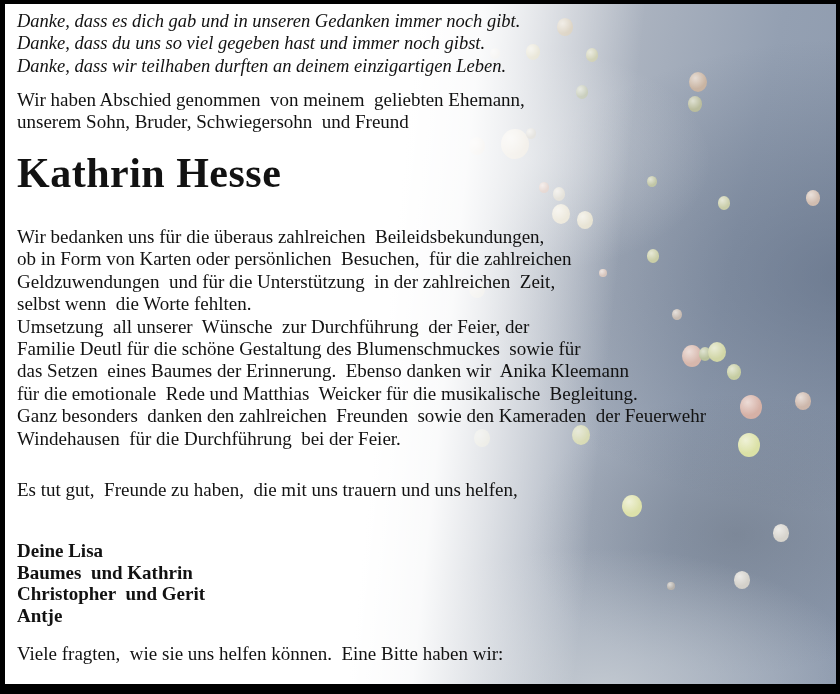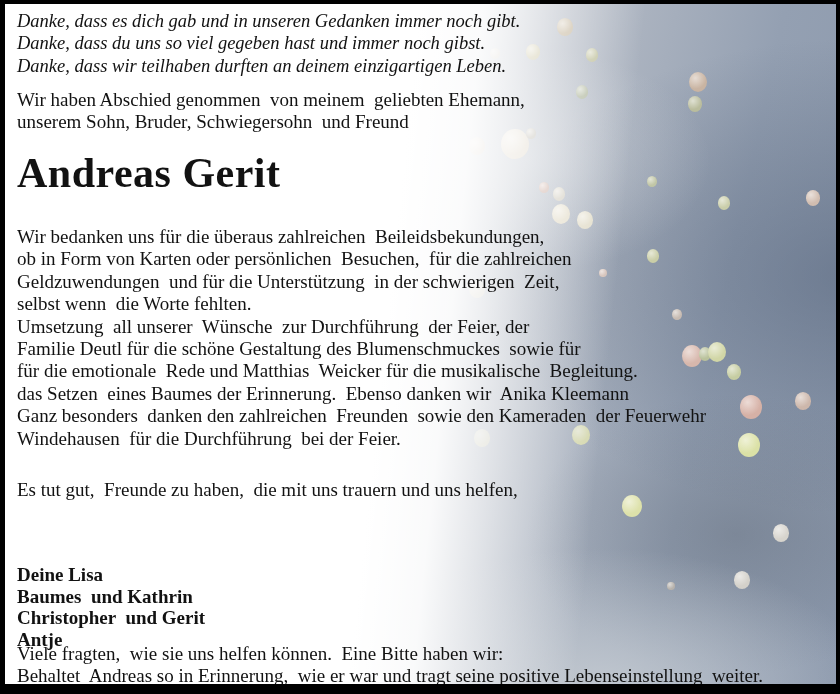--- a/index.html
+++ b/index.html
@@ -98,46 +98,45 @@
         <div class="line">Danke, dass es dich gab und in unseren Gedanken immer noch gibt.</div>
         <div class="line">Danke, dass du uns so viel gegeben hast und immer noch gibst.</div>
         <div class="line">Danke, dass wir teilhaben durften an deinem einzigartigen Leben.</div>
       </div>
 
       <div class="block" style="top:85px">
         <div class="line">Wir haben Abschied genommen  von meinem  geliebten Ehemann,</div>
         <div class="line">unserem Sohn, Bruder, Schwiegersohn  und Freund</div>
       </div>
 
-      <div class="block name" style="top:148px">Andreas Gerit</div>
+      <div class="block name" style="top:148px">Kathrin Hesse</div>
 
       <div class="block" style="top:222px">
         <div class="line">Wir bedanken uns für die überaus zahlreichen  Beileidsbekundungen,</div>
         <div class="line">ob in Form von Karten oder persönlichen  Besuchen,  für die zahlreichen</div>
-        <div class="line">Geldzuwendungen  und für die Unterstützung  in der schwierigen  Zeit,</div>
+        <div class="line">Geldzuwendungen  und für die Unterstützung  in der zahlreichen  Zeit,</div>
         <div class="line">selbst wenn  die Worte fehlten.</div>
         <div class="line">Umsetzung  all unserer  Wünsche  zur Durchführung  der Feier, der</div>
         <div class="line">Familie Deutl für die schöne Gestaltung des Blumenschmuckes  sowie für</div>
+        <div class="line">das Setzen  eines Baumes der Erinnerung.  Ebenso danken wir  Anika Kleemann</div>
         <div class="line">für die emotionale  Rede und Matthias  Weicker für die musikalische  Begleitung.</div>
-        <div class="line">das Setzen  eines Baumes der Erinnerung.  Ebenso danken wir  Anika Kleemann</div>
         <div class="line">Ganz besonders  danken den zahlreichen  Freunden  sowie den Kameraden  der Feuerwehr</div>
         <div class="line">Windehausen  für die Durchführung  bei der Feier.</div>
       </div>
 
       <div class="block" style="top:475px">
         <div class="line">Es tut gut,  Freunde zu haben,  die mit uns trauern und uns helfen,</div>
       </div>
 
-      <div class="block family" style="top:560px">
+      <div class="block family" style="top:536px">
         <div class="line">Deine Lisa</div>
         <div class="line">Baumes  und Kathrin</div>
         <div class="line">Christopher  und Gerit</div>
         <div class="line">Antje</div>
       </div>
 
       <div class="block" style="top:639px">
         <div class="line">Viele fragten,  wie sie uns helfen können.  Eine Bitte haben wir:</div>
-        <div class="line">Behaltet  Andreas so in Erinnerung,  wie er war und tragt seine positive Lebenseinstellung  weiter.</div>
       </div>
 
     </div>
   </div>
 </div>
 
 </body></html>

